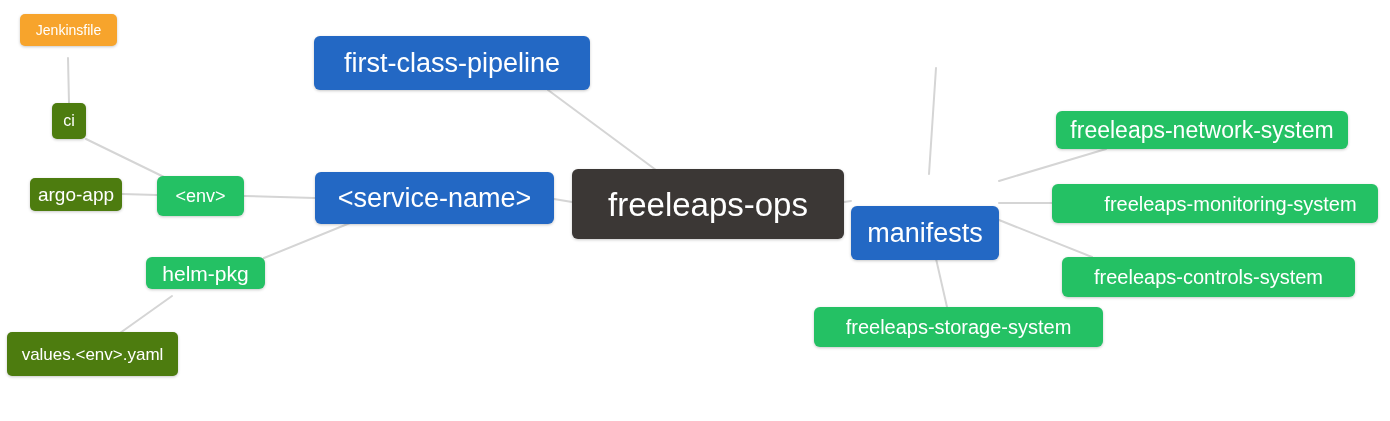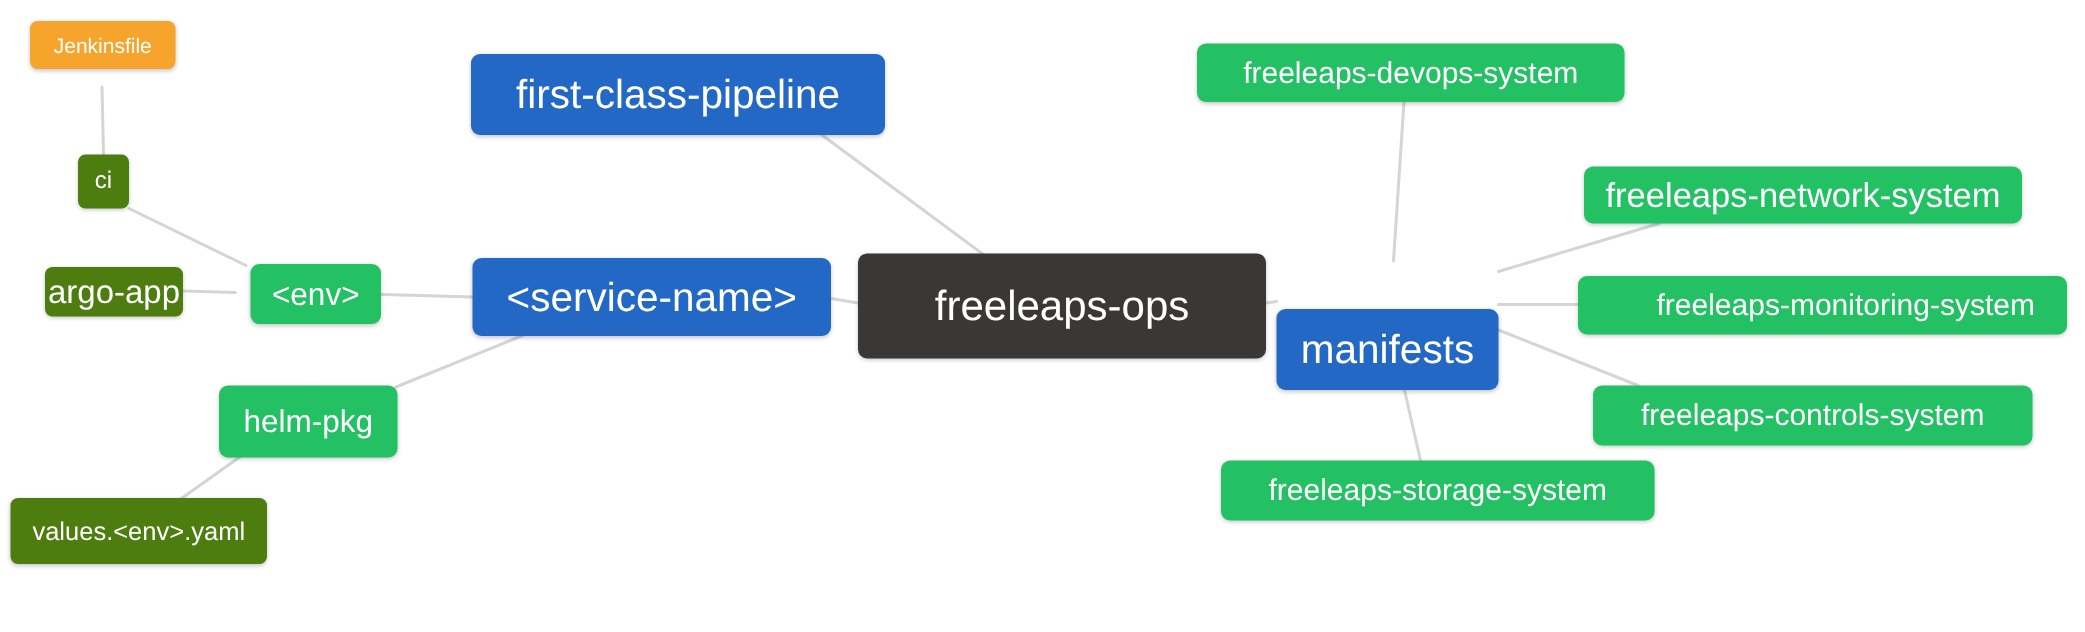--- a/index.html
+++ b/index.html
@@ -44,27 +44,27 @@
   }
   .blue  { background: #2368c4; }
   .green { background: #24c164; }
   .red   { background: #4d7c0f; }
   .amber { background: #f7a42c; }
   .dark  { background: #3b3735; }
 
   
   #n-jenkinsfile        { left: 20px;   top: 14px;  width: 97px;  height: 32px; font-size: 14px; border-radius: 5px; }
   #n-ci                 { left: 52px;   top: 103px; width: 34px;  height: 36px; font-size: 16px; border-radius: 5px; }
-  #n-argo-app           { left: 30px;   top: 178px; width: 92px;  height: 33px; font-size: 22px; border-radius: 5px; }
-  #n-env                { left: 167px;  top: 176px; width: 87px;  height: 40px; font-size: 21px; }
-  #n-helm-pkg           { left: 146px;  top: 257px; width: 119px; height: 48px; font-size: 21px; }
+  #n-argo-app           { left: 30px;   top: 178px; width: 92px;  height: 33px; font-size: 19px; border-radius: 5px; }
+  #n-env                { left: 157px;  top: 176px; width: 87px;  height: 40px; font-size: 18px; }
+  #n-helm-pkg           { left: 146px;  top: 257px; width: 119px; height: 32px; font-size: 21px; }
   #n-values-env-yaml    { left: 7px;    top: 332px; width: 171px; height: 44px; font-size: 17px; border-radius: 5px; }
   #n-first-class-pipeline { left: 314px; top: 36px;  width: 276px; height: 54px; font-size: 27px; }
   #n-service-name       { left: 315px;  top: 172px; width: 239px; height: 52px; font-size: 27px; }
-  #n-freeleaps-ops      { left: 572px;  top: 169px; width: 272px; height: 70px; font-size: 28px; }
+  #n-freeleaps-ops      { left: 572px;  top: 169px; width: 272px; height: 70px; font-size: 33px; }
   #n-manifests          { left: 851px;  top: 174px; width: 148px; height: 54px; font-size: 27px; margin-top: 32px; }
   #n-devops-system      { left: 798px;  top: 29px;  width: 285px; height: 39px; font-size: 20px; }
   #n-network-system     { left: 1056px; top: 111px; width: 292px; height: 38px; font-size: 23px; }
   #n-monitoring-system  { left: 1052px; top: 184px; width: 326px; height: 39px; font-size: 20px; padding-left: 31px; }
   #n-controls-system    { left: 1062px; top: 257px; width: 293px; height: 40px; font-size: 20px; }
   #n-storage-system     { left: 814px;  top: 307px; width: 289px; height: 40px; font-size: 20px; text-align: right; }
 </style>
 </head>
 <body>
 
@@ -90,19 +90,18 @@
   <div class="node amber" id="n-jenkinsfile">Jenkinsfile</div>
   <div class="node red" id="n-ci">ci</div>
   <div class="node red" id="n-argo-app">argo-app</div>
   <div class="node green" id="n-env">&lt;env&gt;</div>
   <div class="node green" id="n-helm-pkg">helm-pkg</div>
   <div class="node red" id="n-values-env-yaml">values.&lt;env&gt;.yaml</div>
   <div class="node blue" id="n-first-class-pipeline">first-class-pipeline</div>
   <div class="node blue" id="n-service-name">&lt;service-name&gt;</div>
   <div class="node dark" id="n-freeleaps-ops">freeleaps-ops</div>
   <div class="node blue" id="n-manifests">manifests</div>
-  <div class="node green" id="n-devops-system">freeleaps-devops-system</div>
   <div class="node green" id="n-network-system">freeleaps-network-system</div>
   <div class="node green" id="n-monitoring-system">freeleaps-monitoring-system</div>
   <div class="node green" id="n-controls-system">freeleaps-controls-system</div>
   <div class="node green" id="n-storage-system">freeleaps-storage-system</div>
 
 </div>
 
 </body></html>

